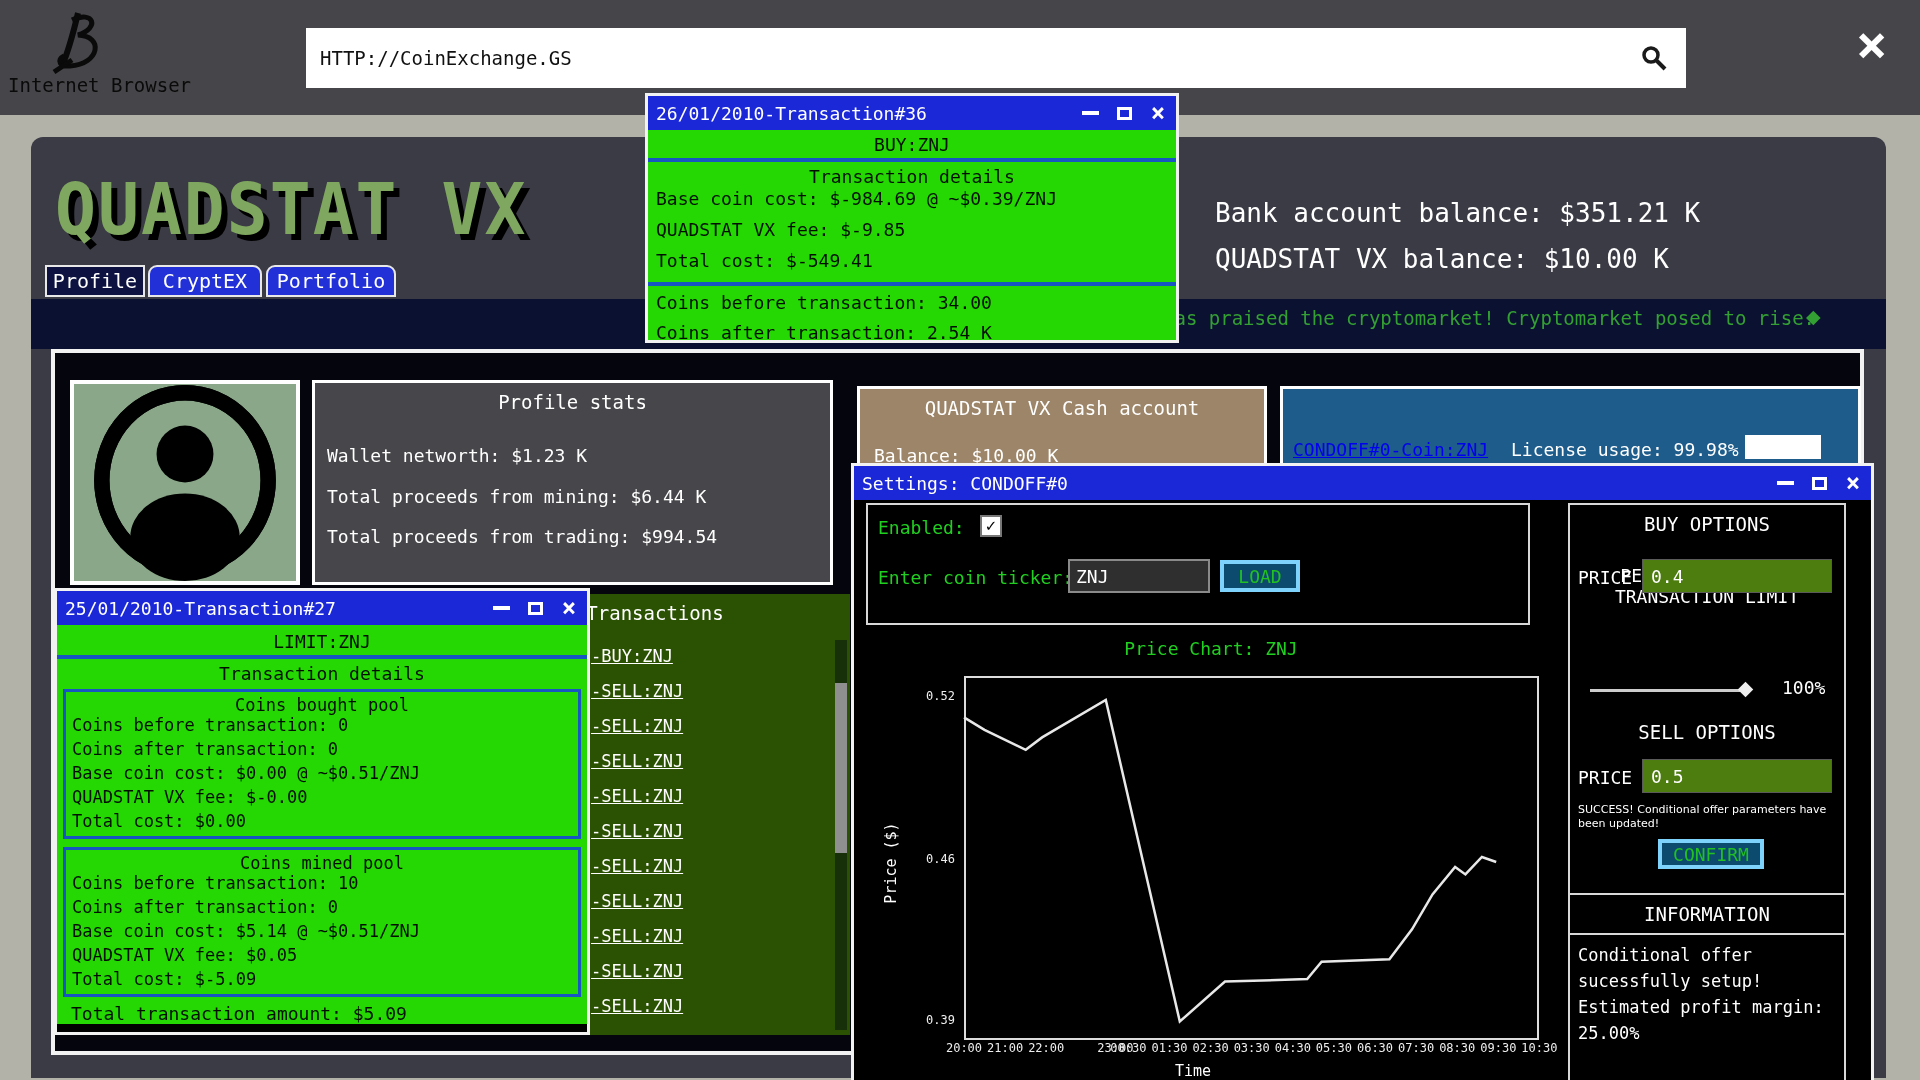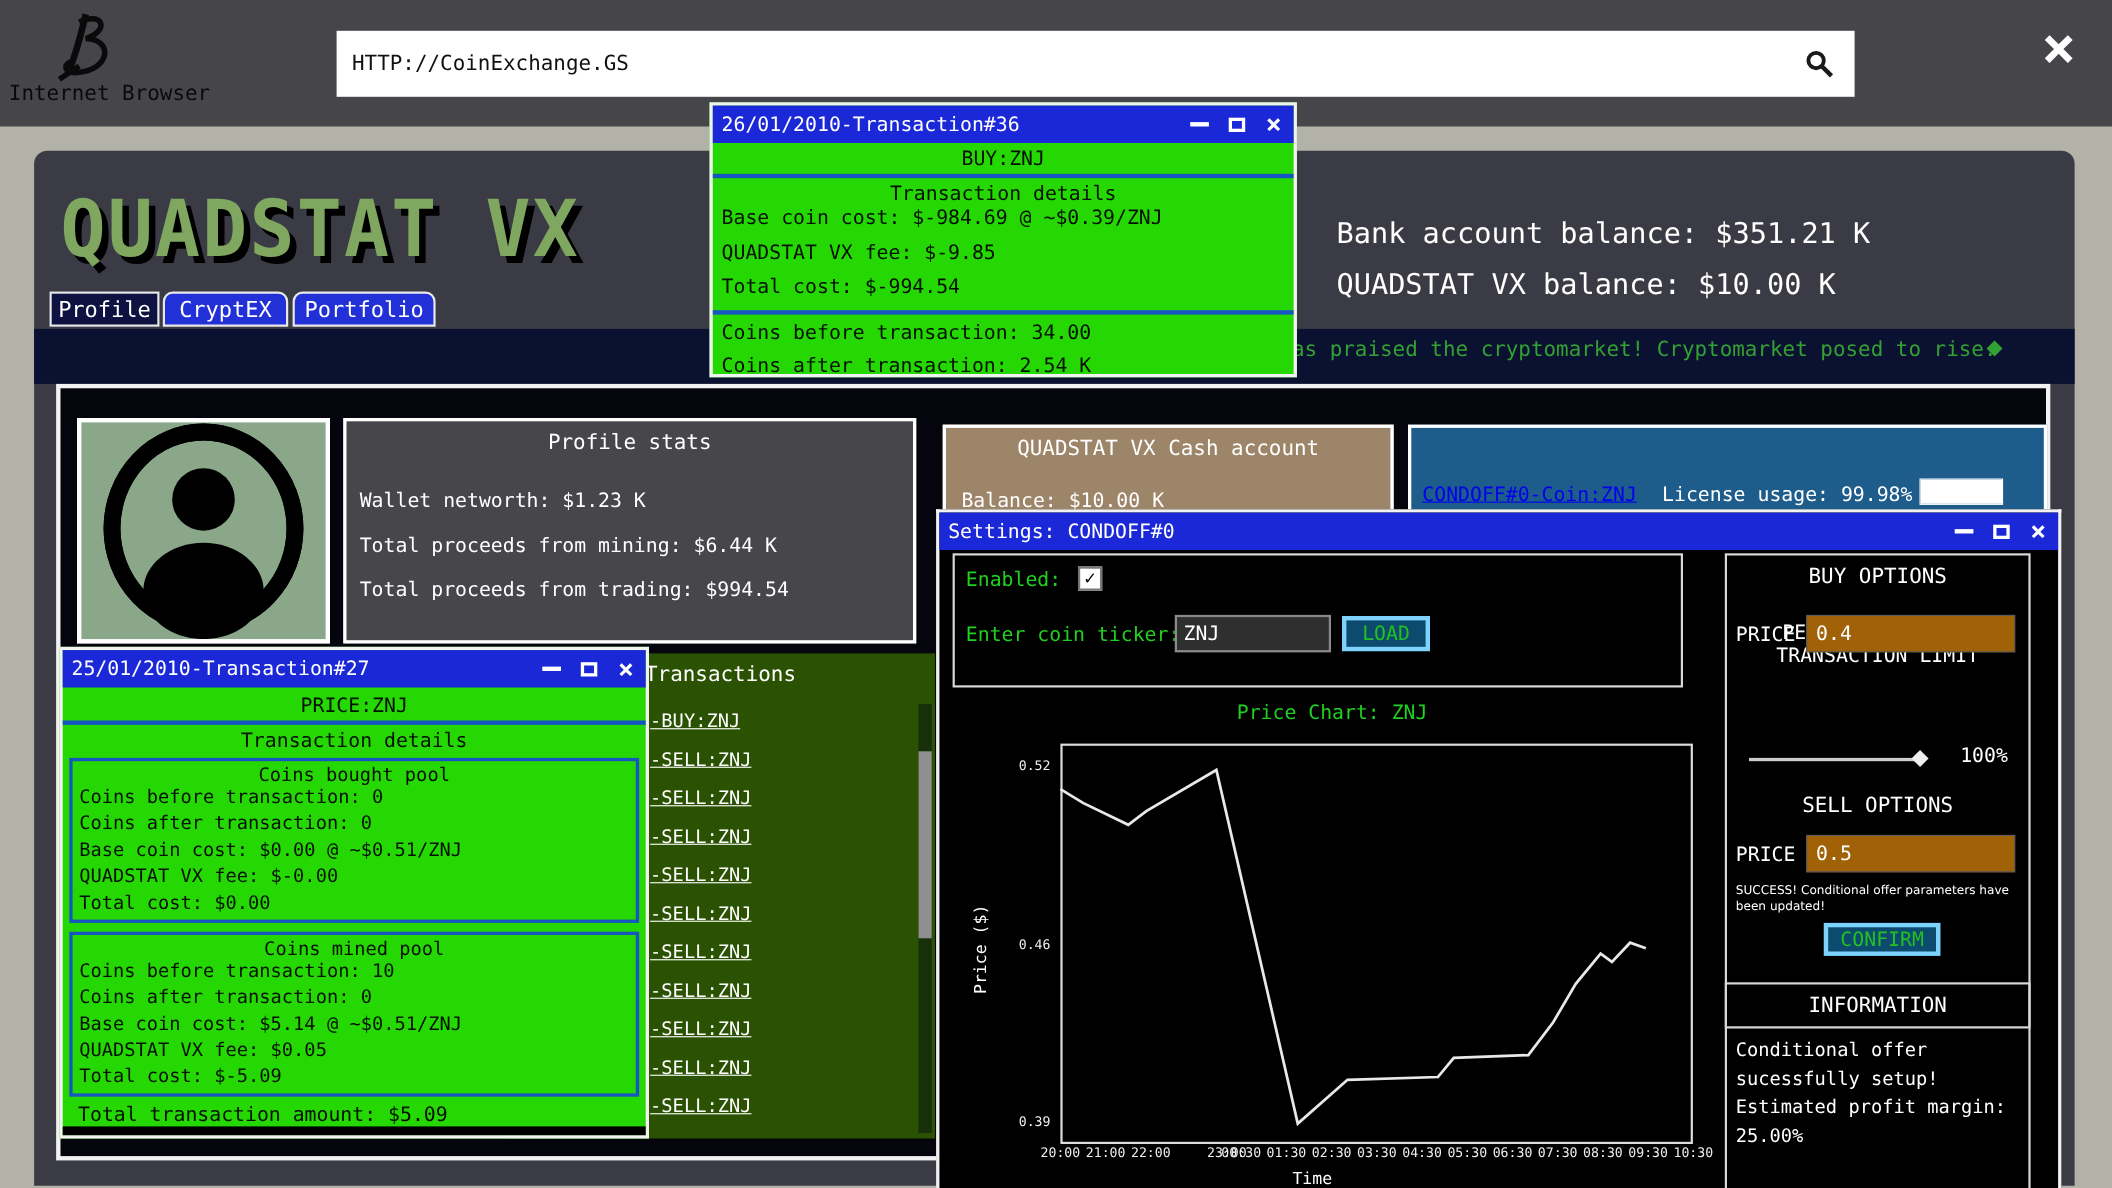--- a/index.html
+++ b/index.html
@@ -64,21 +64,21 @@
   .greenlab{color:#20d020;font-size:18px;}
   .checkbox{position:absolute;width:22px;height:22px;background:#fff;border:2px solid #777;box-sizing:border-box;
             display:flex;align-items:center;justify-content:center;color:#000;font-size:15px;font-family:"DejaVu Sans",sans-serif;}
   .ginput{position:absolute;background:#2f2f2f;border:2px solid #8a8a8a;color:#fff;font-size:18px;
           font-family:"DejaVu Sans Mono",monospace;padding:0 6px;box-sizing:border-box;}
   .gbtn{position:absolute;background:#0c4a6e;border:4px solid #7dd3fc;color:#22c022;font-size:18px;
         display:flex;align-items:center;justify-content:center;box-sizing:border-box;}
   .plot{position:absolute;left:110px;top:210px;width:575px;height:364px;border:2px solid #ddd;box-sizing:border-box;background:#000;}
   .ytick{position:absolute;width:48px;text-align:right;font-size:12px;color:#eee;}
   .xtick{position:absolute;width:42px;text-align:center;font-size:12px;color:#eee;top:0;}
-  .dinput{position:absolute;background:#a16207;border:1px solid #5a5a5a;color:#fff;font-size:18px;
+  .dinput{position:absolute;background:#4d7c0f;border:1px solid #5a5a5a;color:#fff;font-size:18px;
           font-family:"DejaVu Sans Mono",monospace;padding:0 8px;box-sizing:border-box;}
   .slider-track{position:absolute;background:#ccc;height:3px;}
   .slider-handle{position:absolute;width:11px;height:11px;background:#eee;transform:rotate(45deg);}
   .note{position:absolute;font-family:"DejaVu Sans",sans-serif;font-size:11px;color:#fff;line-height:1.25;}
 </style>
 </head>
 <body>
 
 <div id="screen">
 
@@ -172,21 +172,21 @@
             <span class="bar"></span>
           </span>
         <span class="wb">
             <span class="sq"></span>
           </span>
         <span class="wb">
             <span class="x">×</span>
           </span>
       </span>
     </div>
-    <div class="abs gtext ctr" style="left:0;right:0;top:40px;">PRICE:ZNJ</div>
+    <div class="abs gtext ctr" style="left:0;right:0;top:40px;">LIMIT:ZNJ</div>
     <div class="divider" style="top:64px;"></div>
     <div class="abs gtext ctr" style="left:0;right:0;top:72px;">Transaction details</div>
     <div class="pool" style="top:98px;height:150px;">
       <div class="ptitle ctr gtext">Coins bought pool</div>
       <div>
           <div class="pline gtext">Coins before transaction: 0</div>
           <div class="pline gtext">Coins after transaction: 0</div>
           <div class="pline gtext">Base coin cost: $0.00 @ ~$0.51/ZNJ</div>
           <div class="pline gtext">QUADSTAT VX fee: $-0.00</div>
           <div class="pline gtext">Total cost: $0.00</div>
@@ -220,21 +220,21 @@
             <span class="x">×</span>
           </span>
       </span>
     </div>
     <div class="abs gtext ctr" style="left:0;right:0;top:38px;">BUY:ZNJ</div>
     <div class="divider" style="top:62px;"></div>
     <div class="abs gtext ctr" style="left:0;right:0;top:70px;">Transaction details</div>
     <div class="abs" style="left:8px;top:92px;">
         <div class="gtext" style="height:31px;">Base coin cost: $-984.69 @ ~$0.39/ZNJ</div>
         <div class="gtext" style="height:31px;">QUADSTAT VX fee: $-9.85</div>
-        <div class="gtext" style="height:31px;">Total cost: $-994.54</div>
+        <div class="gtext" style="height:31px;">Total cost: $-549.41</div>
       </div>
     <div class="divider" style="top:186px;"></div>
     <div class="abs" style="left:8px;top:196px;">
         <div class="gtext" style="height:30px;">Coins before transaction: 34.00</div>
         <div class="gtext" style="height:30px;">Coins after transaction: 2.54 K</div>
       </div>
   </div>
 
   <div class="abs settings">
     <div class="titlebar">

